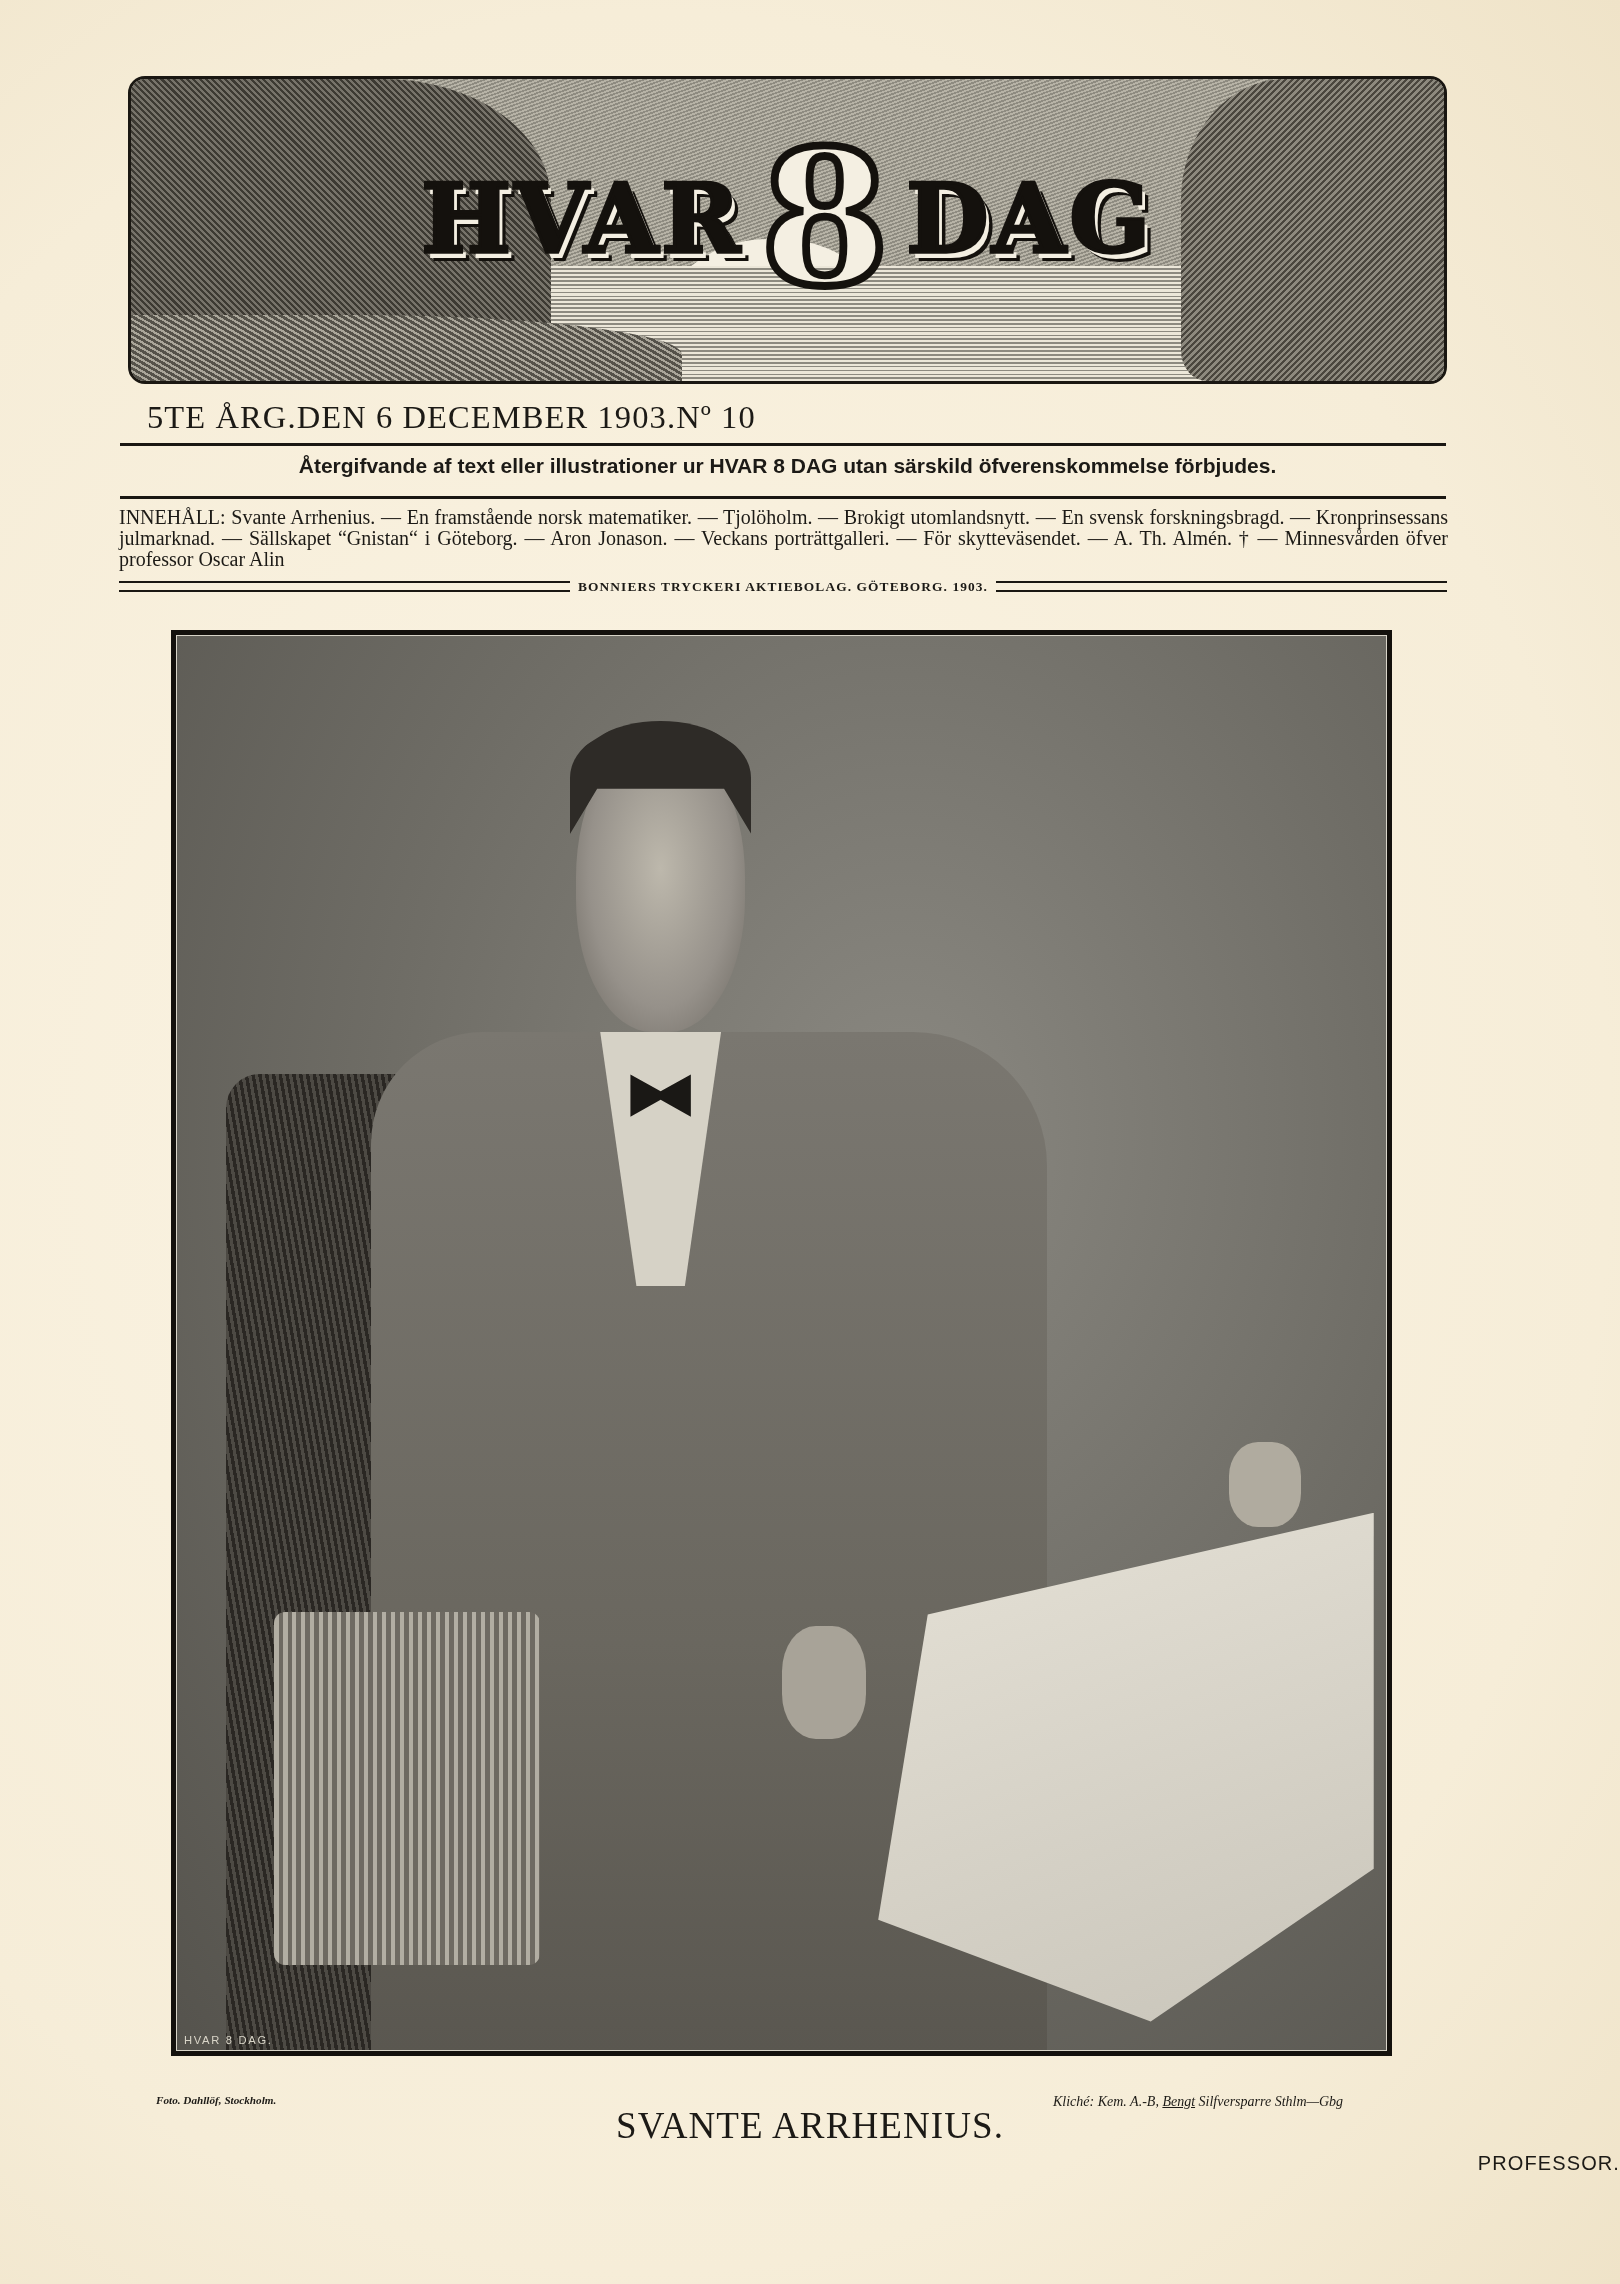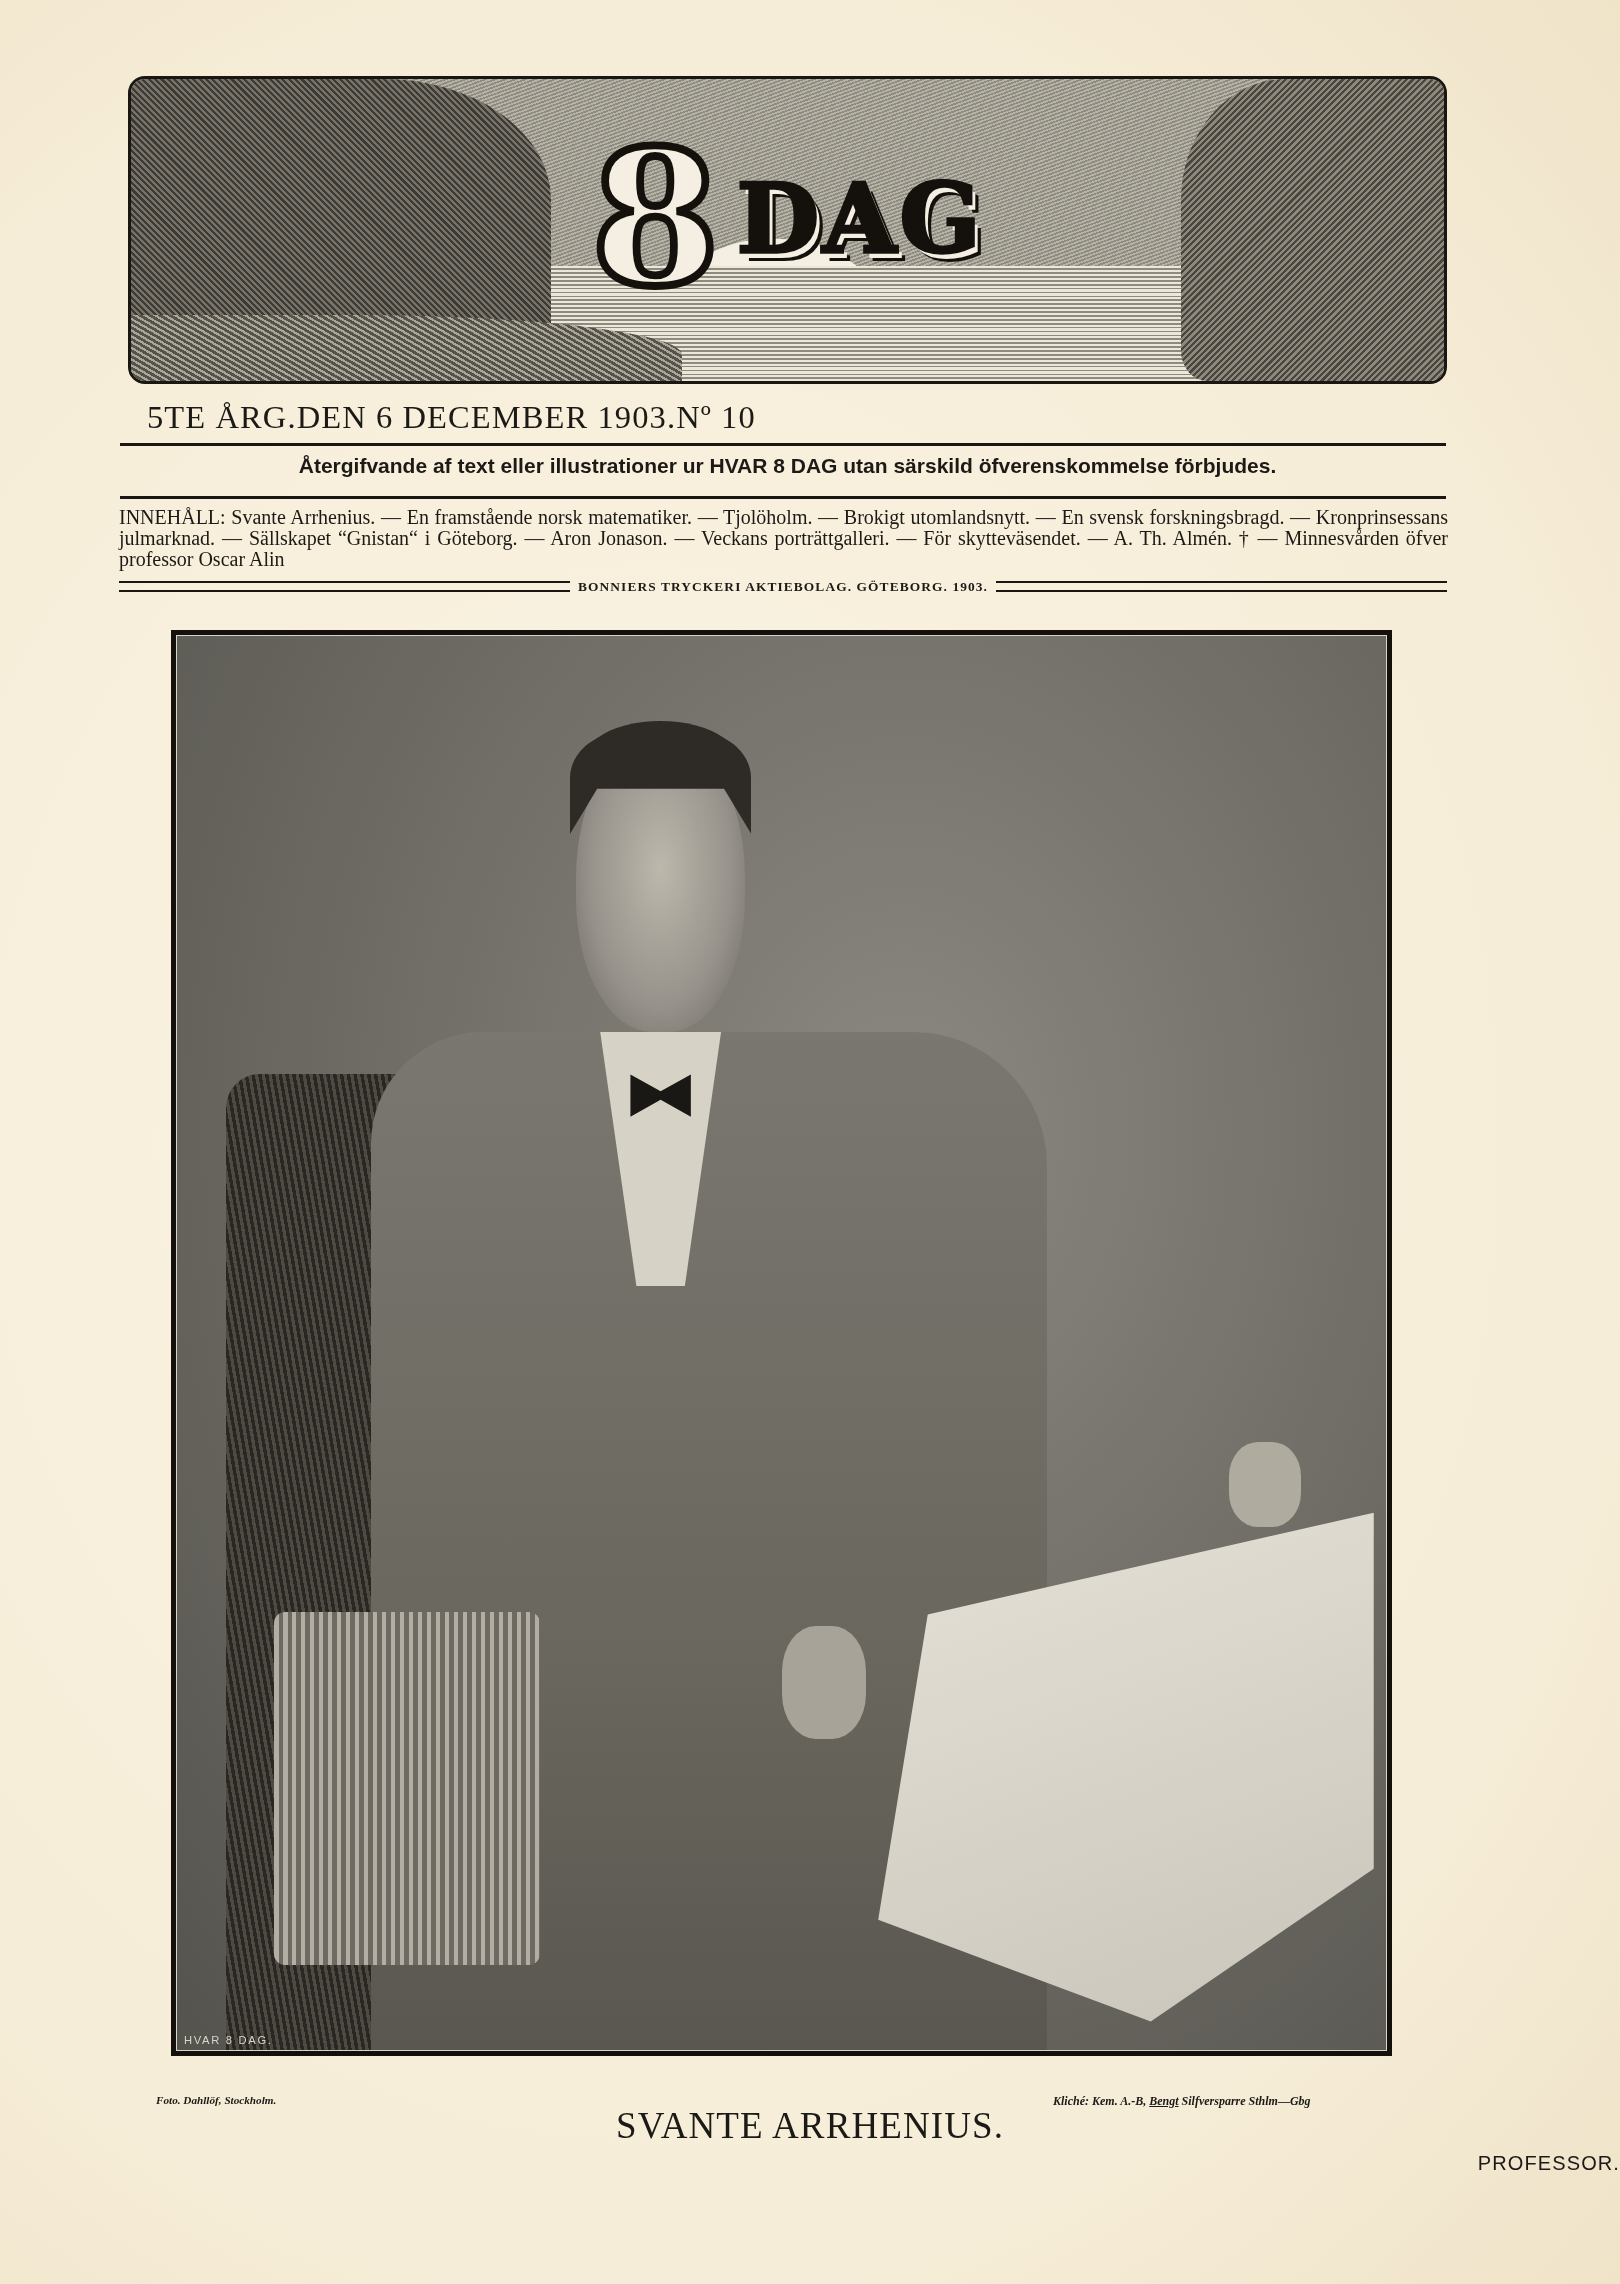--- a/index.html
+++ b/index.html
@@ -34,38 +34,39 @@
   .shirt{position:absolute;left:35%;top:28%;width:10%;height:18%;background:#d6d2c6;clip-path:polygon(0 0,100% 0,70% 100%,30% 100%);}
   .tie{position:absolute;left:37.5%;top:31%;width:5%;height:3%;background:#1a1815;clip-path:polygon(0 0,50% 40%,100% 0,100% 100%,50% 60%,0 100%);}
   .head{position:absolute;left:33%;top:7%;width:14%;height:21%;background:radial-gradient(ellipse at 50% 45%,#bdb8ac 0%,#96918a 60%,#6a665f 100%);border-radius:48% 48% 45% 45%;}
   .hair{position:absolute;left:32.5%;top:6%;width:15%;height:8%;background:#2e2b27;border-radius:50% 50% 0 0;clip-path:polygon(0 100%,0 30%,30% 0,70% 0,100% 30%,100% 100%,85% 60%,15% 60%);}
   .paper{position:absolute;left:58%;top:62%;width:41%;height:36%;background:linear-gradient(160deg,#e5e1d6 0%,#c9c5ba 100%);clip-path:polygon(10% 20%,100% 0,100% 70%,55% 100%,0 80%);}
   .hand{position:absolute;left:50%;top:70%;width:7%;height:8%;background:#a8a398;border-radius:40%;}
   .hand2{position:absolute;left:87%;top:57%;width:6%;height:6%;background:#b0ab9f;border-radius:40%;}
   .watermark{position:absolute;left:6.7px;bottom:3.4px;font-family:"Liberation Sans",sans-serif;font-size:11.2px;color:#d9d5c8;letter-spacing:1.7px;}
   
   .credit-left{position:absolute;left:156px;top:2094px;font-size:11.2px;font-style:italic;font-weight:bold;}
-  .credit-right{position:absolute;left:1053px;top:2094px;font-size:12px;font-style:italic;font-weight:bold;}
+  .credit-right{position:absolute;left:1053px;top:2094px;font-size:14px;font-style:italic;font-weight:normal;}
   .credit-right u{text-decoration:underline;}
   .caption-name{position:absolute;left:0;width:1620px;top:2104px;text-align:center;font-size:37px;letter-spacing:1.1px;}
   .caption-role{position:absolute;left:0;width:1620px;top:2152px;text-align:right;font-family:"Liberation Sans",sans-serif;font-size:20px;letter-spacing:1.1px;}
 </style>
 </head>
 <body>
 
 <div class="paper-tint"></div>
 
 <header class="masthead">
   <div class="sky"></div>
   <div class="sun"></div>
   <div class="sea"></div>
   <div class="trees-left"></div>
   <div class="rocks-bottom-left"></div>
   <div class="rocks-right"></div>
   <div class="title-row">
+    <span class="title-word">HVAR</span>
     <span class="title-eight">8</span>
     <span class="title-word">DAG</span>
   </div>
 </header>
 
 <div class="dateline">
   <span>5TE ÅRG.</span>
   <span>DEN 6 DECEMBER 1903.</span>
   <span>Nº 10</span>
 </div>

